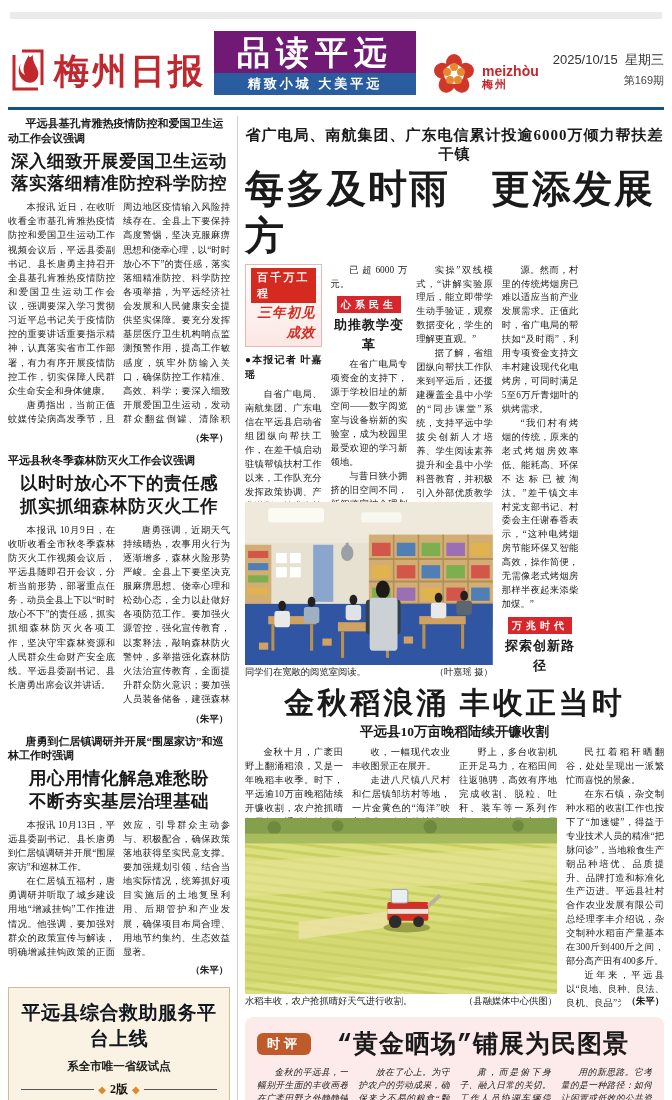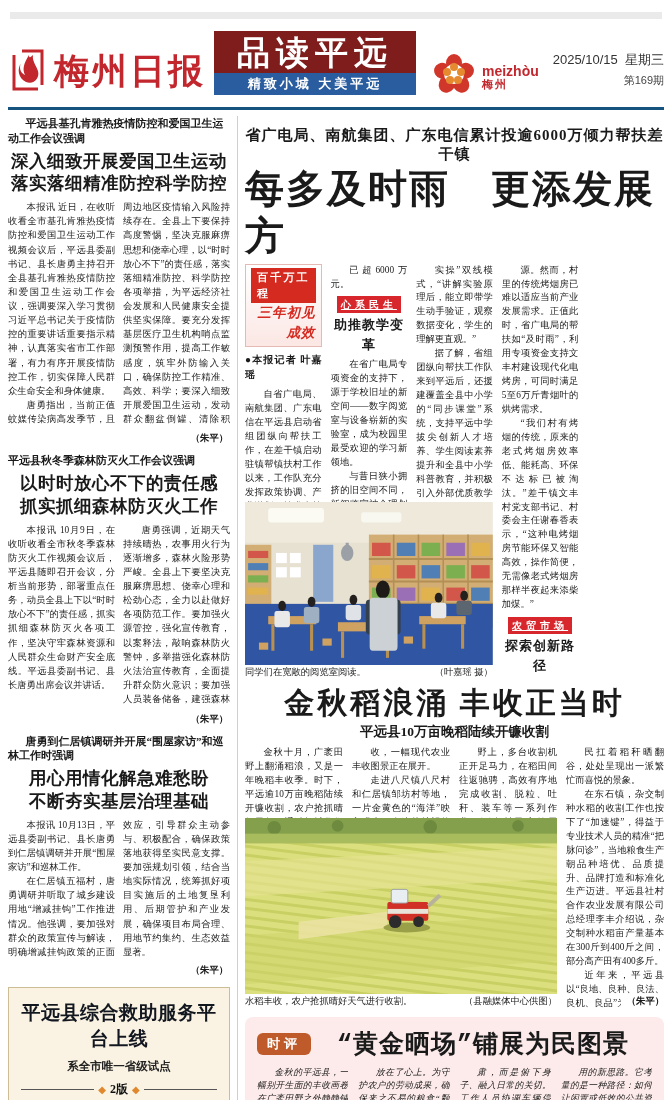--- a/index.html
+++ b/index.html
@@ -4,21 +4,21 @@
 <style>
   html,body{margin:0;padding:0;background:#ffffff;}
   .page{position:relative;width:672px;height:1100px;overflow:hidden;background:#fff;
         font-family:"Liberation Serif","DejaVu Serif",serif;color:#1a1a1a;}
   
   .top-strip{height:7px;background:#eaeaea;margin:12px 10px 0 10px;}
   .masthead{display:flex;align-items:flex-start;padding:12px 8px 0 8px;height:84px;box-sizing:border-box;}
   .paper-logo{display:flex;align-items:center;margin-top:14px;}
   .paper-name{font-size:35px;font-weight:bold;color:#c2272d;letter-spacing:3px;line-height:1;margin-left:2px;}
   .edition-box{margin-left:8px;width:202px;flex:none;}
-  .edition-red{background:#7f1d1d;color:#fff;text-align:center;font-size:33px;font-weight:bold;
+  .edition-red{background:#701a75;color:#fff;text-align:center;font-size:33px;font-weight:bold;
                letter-spacing:6px;padding:6px 0 3px 0;line-height:1;}
   .edition-blue{background:#2a5d9f;color:#fff;text-align:center;font-size:13px;font-weight:bold;
                 letter-spacing:3px;padding:2px 0;font-family:"Liberation Sans","DejaVu Sans",sans-serif;}
   .brand{display:flex;align-items:center;margin-left:16px;margin-top:22px;}
   .brand-text{margin-left:6px;color:#c2272d;font-family:"Liberation Sans","DejaVu Sans",sans-serif;line-height:1.05;}
   .brand-latin{font-size:14px;font-weight:bold;}
   .brand-cn{font-size:11px;font-weight:bold;letter-spacing:2px;}
   .dateblock{margin-left:auto;text-align:right;margin-top:20px;font-family:"Liberation Sans","DejaVu Sans",sans-serif;}
   .date-line{font-size:13px;color:#333;}
   .issue-line{font-size:11px;color:#444;margin-top:4px;}
@@ -57,21 +57,21 @@
   .mg-c4{grid-column:4;grid-row:1/4;}
   .mg-photo{grid-column:1/4;grid-row:2;}
   .mg-cap{grid-column:1/4;grid-row:3;display:flex;justify-content:space-between;font-size:9.3px;align-items:center;}
   .photo-frame{width:100%;height:100%;display:block;}
   .badge{border:1px solid #e7b9b4;background:linear-gradient(#ffffff,#fbe7e4);padding:3px 5px;margin-bottom:5px;}
   .badge-l1{display:inline-block;background:#d42a20;color:#fff;font-weight:bold;font-size:11px;padding:1px 6px;letter-spacing:2px;}
   .badge-l2{display:block;text-align:right;color:#d42a20;font-weight:bold;font-style:italic;font-size:13.5px;letter-spacing:1px;}
   .mbyline{font-size:10px;font-weight:bold;margin:2px 0 6px 0;}
   .sec-head{text-align:center;margin:5px 0 4px 0;}
   .sec-chip{display:inline-block;background:#d7262c;color:#fff;font-size:10px;font-weight:bold;
-            padding:1px 4px;letter-spacing:4px;text-decoration:underline;}
+            padding:1px 4px;letter-spacing:4px;}
   .sec-title{display:block;font-size:13px;font-weight:bold;margin-top:2px;letter-spacing:1px;}
   .tail{position:absolute;right:0;bottom:0;background:#fff;font-weight:bold;padding-left:6px;}
   
   .rice{margin-top:6px;}
   .rhead{text-align:center;font-size:30px;font-weight:bold;letter-spacing:3px;line-height:1.15;}
   .rsub{text-align:center;font-size:13.5px;font-weight:bold;margin:3px 0 5px 0;}
   .rice-grid{display:grid;grid-template-columns:repeat(4,1fr);grid-template-rows:72px 176px 15px;column-gap:9px;}
   
   .comment{margin-top:8px;background:#fcebea;border-radius:8px;padding:10px 12px 8px 12px;height:156px;box-sizing:border-box;}
   .cm-headrow{display:flex;align-items:center;margin-bottom:6px;}
@@ -236,21 +236,21 @@
             </div>
 
         </div>
 
         <div class="ncol mg-c4">
           <div class="ptext">
               <p>源。然而，村里的传统烤烟房已难以适应当前产业发展需求。正值此时，省广电局的帮扶如“及时雨”，利用专项资金支持文丰村建设现代化电烤房，可同时满足5至6万斤青烟叶的烘烤需求。</p>
               <p>“我们村有烤烟的传统，原来的老式烤烟房效率低、能耗高、环保不达标已被淘汰。”差干镇文丰村党支部书记、村委会主任谢春香表示，“这种电烤烟房节能环保又智能高效，操作简便，无需像老式烤烟房那样半夜起来添柴加煤。”</p>
             </div>
           <div class="sec-head">
-            <span class="sec-chip">农贸市场</span>
+            <span class="sec-chip">万兆时代</span>
             <span class="sec-title">探索创新路径</span>
           </div>
           <div class="ptext">
               <p>近日，由广东电信牵头，广东电信驻镇帮镇扶村工作队承建的全省首个“万兆光宽带示范村”在差干村正式揭牌，标志着差干村信息化基础设施建设正式迈入“万兆时代”。</p>
             </div>
         </div>
 
         <div class="mg-photo">
           <svg class="photo-frame" viewBox="0 0 320 160" preserveAspectRatio="none">
             <rect width="320" height="58" fill="#efe9dc"></rect>

